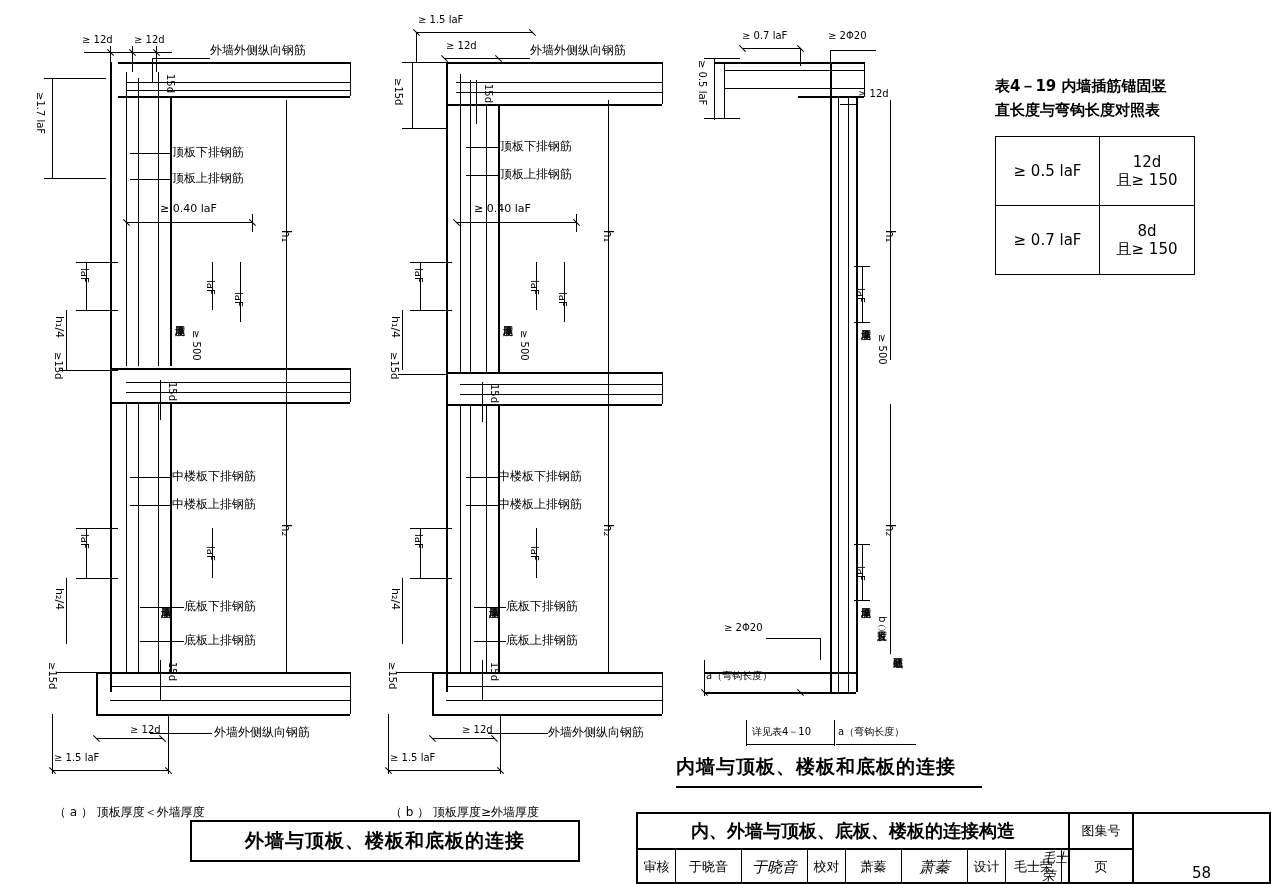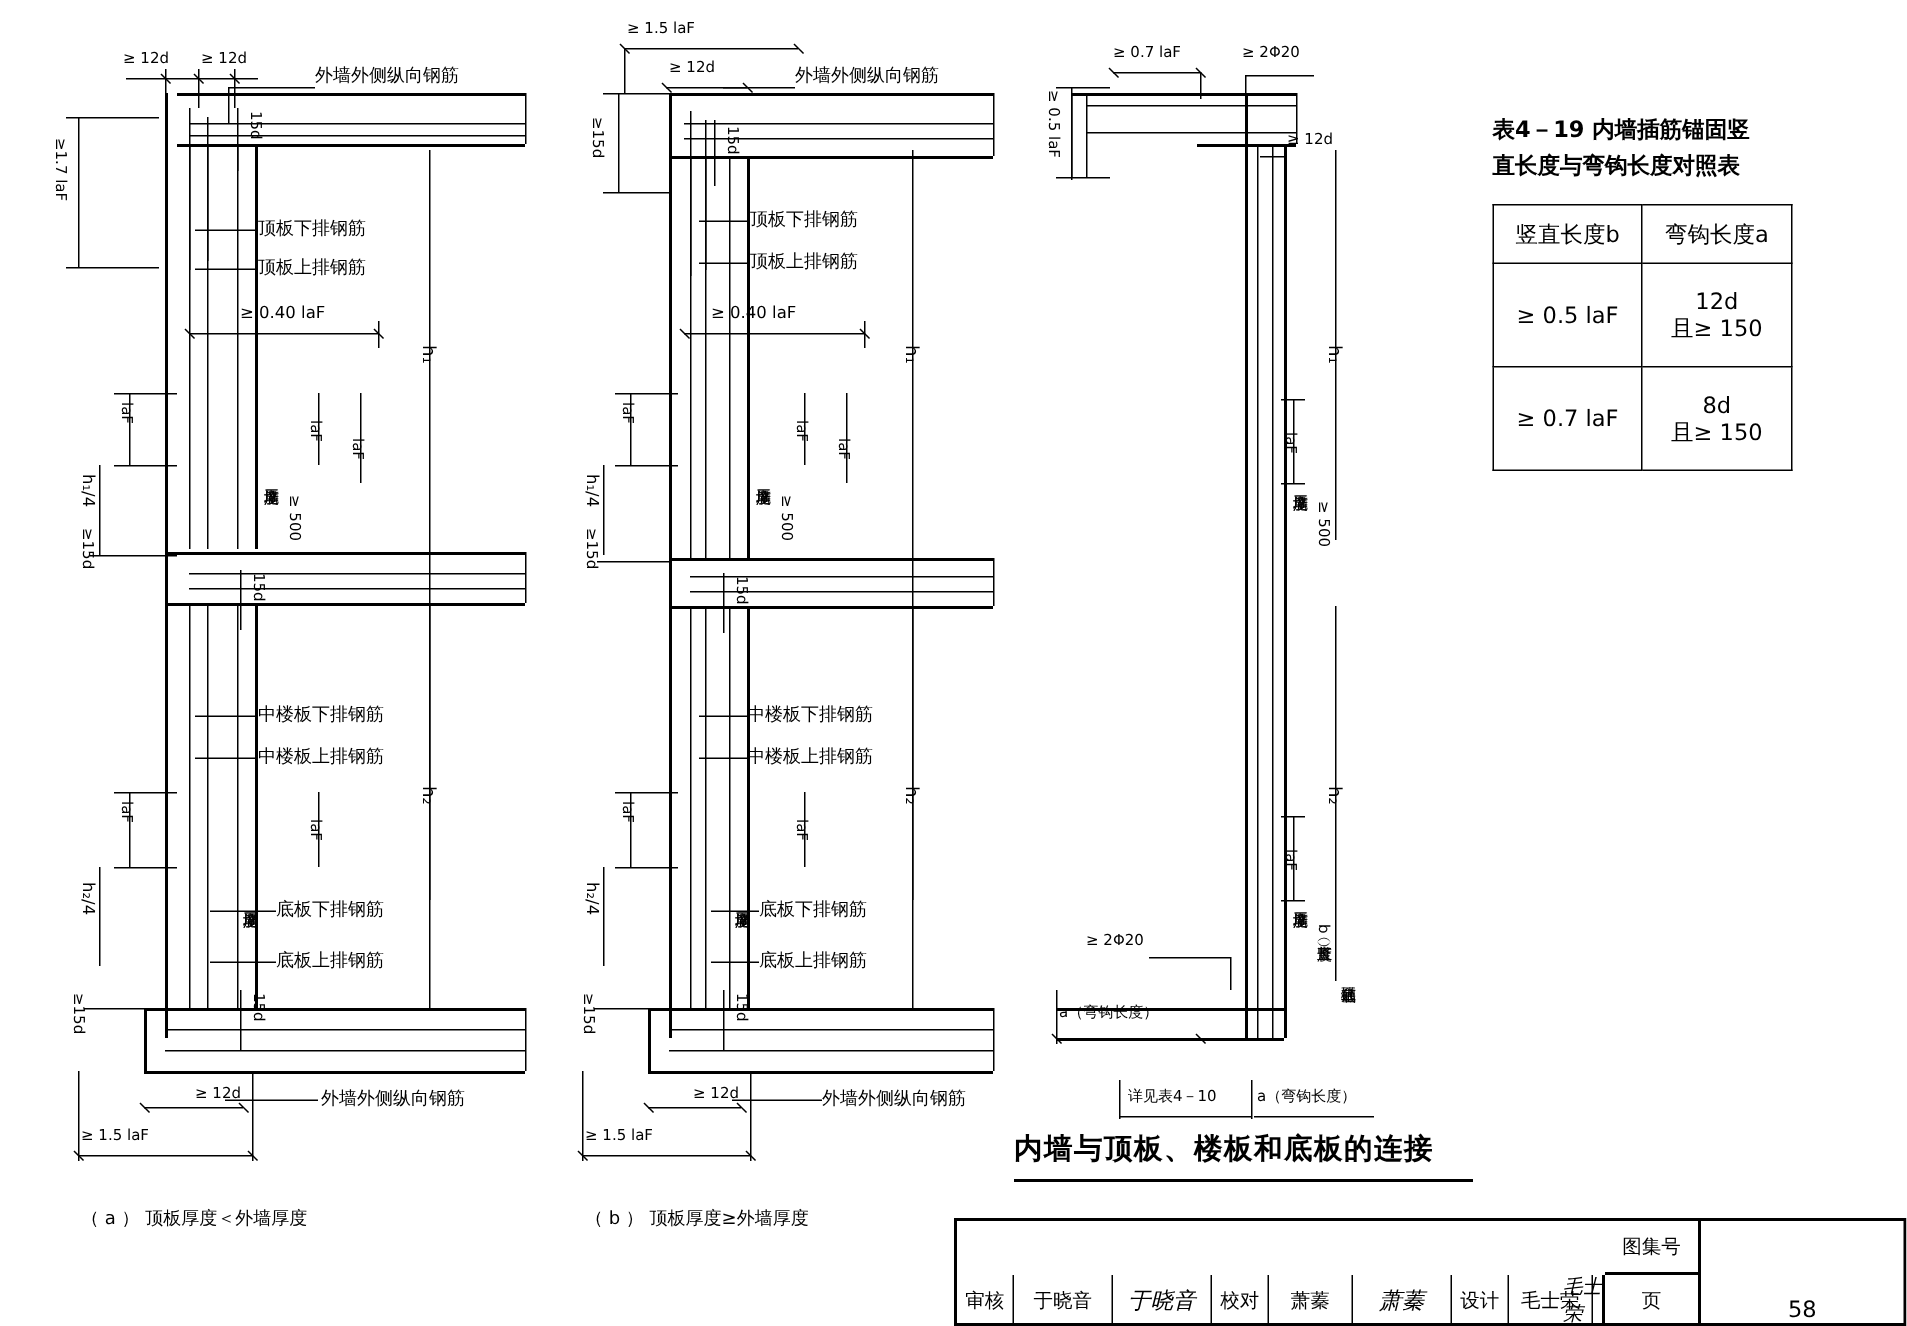--- a/index.html
+++ b/index.html
@@ -390,24 +390,20 @@
     <div class="ln h" style="left:156px;top:744px;width:80px;"></div>
     <div class="ln v" style="left:66px;top:720px;height:26px;"></div>
     <div class="ln v" style="left:154px;top:720px;height:26px;"></div>
   </div>
 
   <div class="abs" style="left:995px;top:78px;">
     <div class="t b" style="left:0;top:0;font-size:15px;">表4－19  内墙插筋锚固竖</div>
     <div class="t b" style="left:0;top:24px;font-size:15px;">直长度与弯钩长度对照表</div>
     <table class="tbl" style="left:0;top:58px;width:200px;">
       <tbody>
-          <tr>
-        <td class="hd" style="width:100px;height:32px;">竖直长度b</td>
-        <td class="hd" style="width:100px;height:32px;">弯钩长度a</td>
-      </tr>
       <tr>
         <td style="height:62px;">≥ 0.5 laF</td>
         <td style="height:62px;">
           <div>12d</div>
           <div>且≥ 150</div>
         </td>
       </tr>
       <tr>
         <td style="height:62px;">≥ 0.7 laF</td>
         <td style="height:62px;">
@@ -417,23 +413,29 @@
       </tr>
     </tbody>
       </table>
   </div>
 
   <div class="abs" style="left:676px;top:756px;">
     <div class="t b" style="left:0;top:0;font-size:19px;letter-spacing:1px;">内墙与顶板、楼板和底板的连接</div>
     <div class="ln h2" style="left:0;top:30px;width:306px;"></div>
   </div>
 
+  <div class="titlebar" style="left:190px;top:820px;width:386px;height:38px;">
+    <span>外墙与顶板、楼板和底板的连接</span>
+  </div>
 
   <div class="block" style="left:636px;top:812px;width:635px;height:72px;">
 
+    <div class="bcell" style="left:0;top:0;width:432px;height:36px;border-right:2px solid #000;border-bottom:2px solid #000;font-size:18px;font-weight:bold;">
+      <span>内、外墙与顶板、底板、楼板的连接构造</span>
+    </div>
     <div class="bcell" style="left:432px;top:0;width:64px;height:36px;border-right:2px solid #000;border-bottom:2px solid #000;font-size:13px;">
       <span>图集号</span>
     </div>
 
     <div class="bcell" style="left:0;top:36px;width:38px;height:34px;border-right:1px solid #000;font-size:13px;">
       <span>审核</span>
     </div>
     <div class="bcell" style="left:38px;top:36px;width:66px;height:34px;border-right:1px solid #000;font-size:13px;">
       <span>于晓音</span>
     </div>

